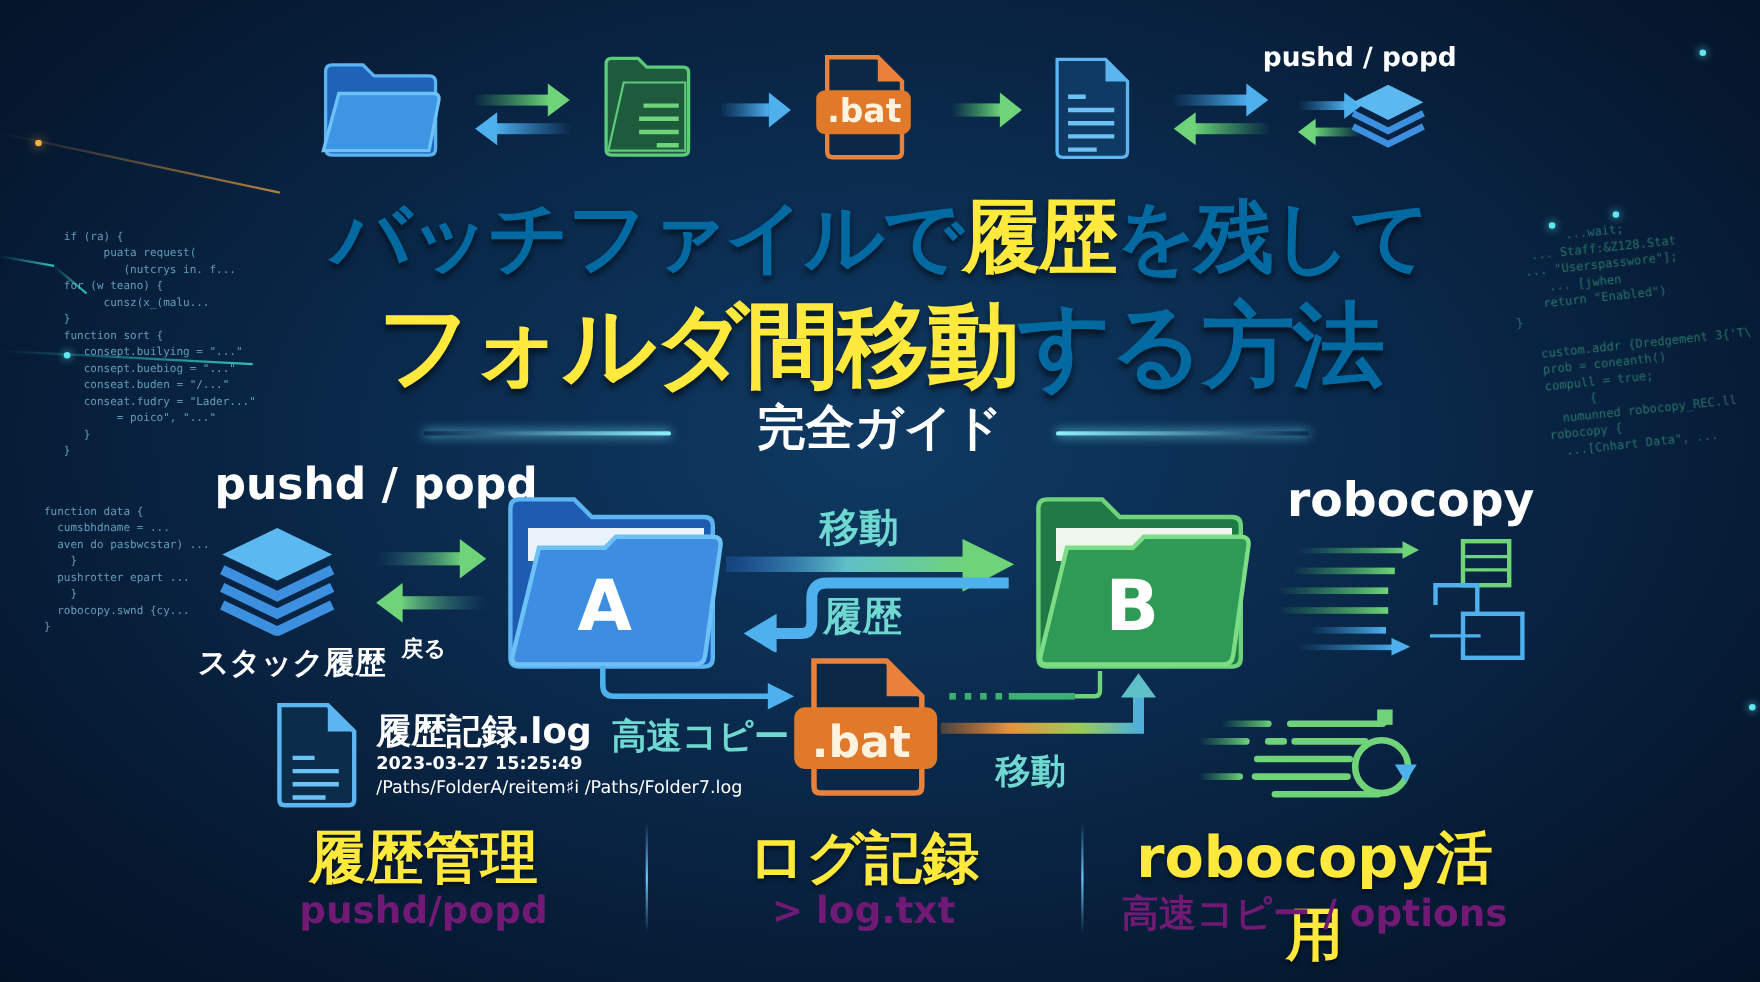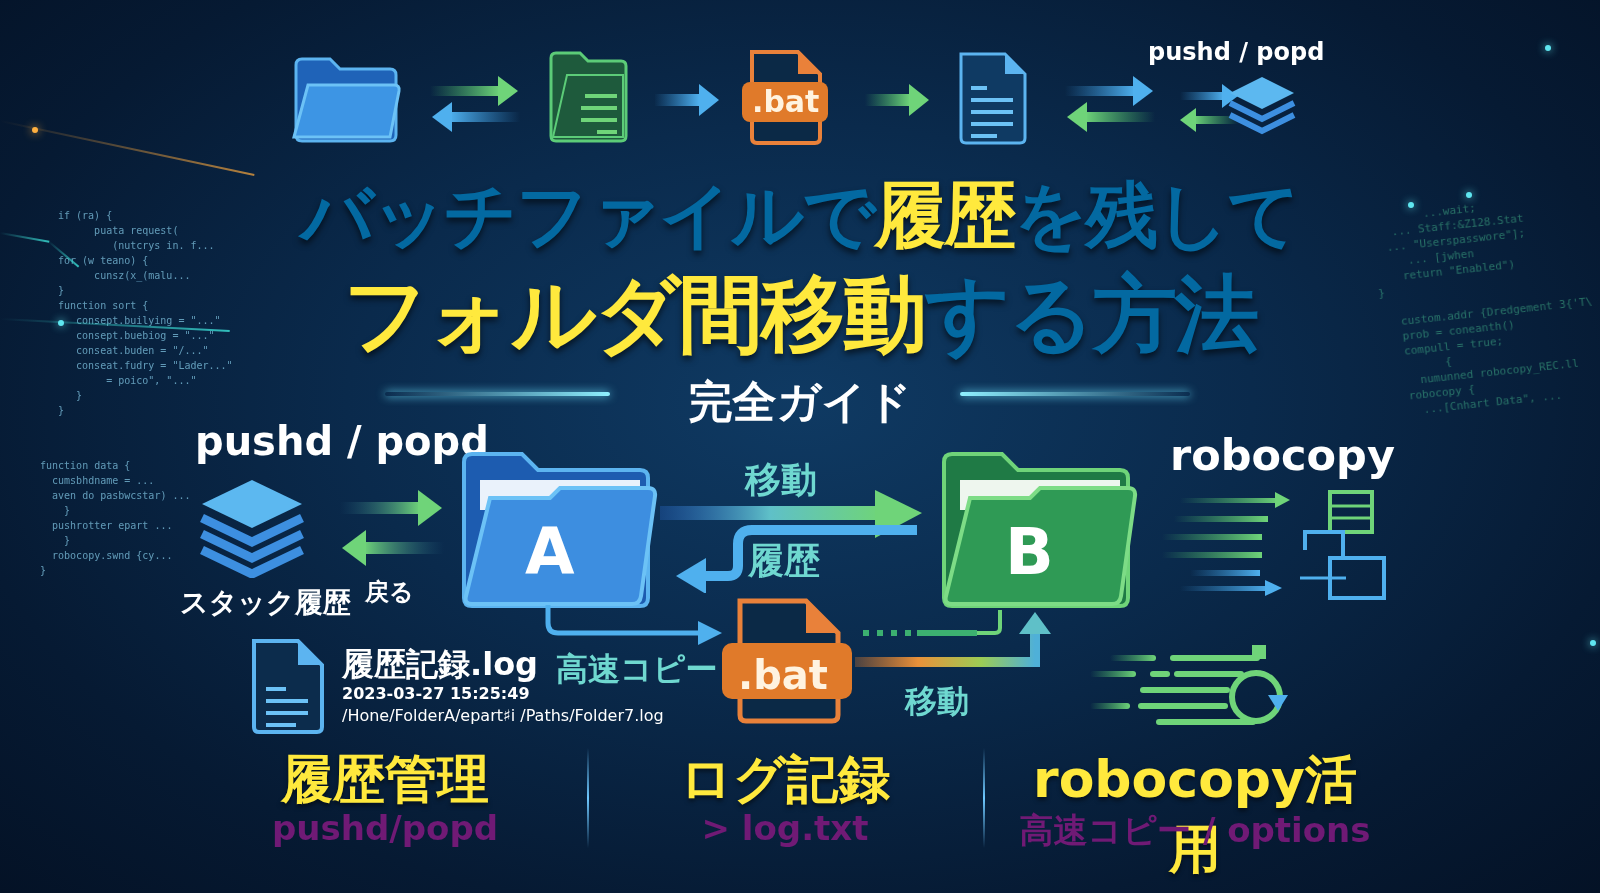--- a/index.html
+++ b/index.html
@@ -19,21 +19,21 @@
 
   .title1, .title2 {
     position:absolute; left:0; width:1600px; text-align:center; font-weight:bold;
     letter-spacing:-2px; text-shadow: 0 4px 6px rgba(0,0,0,.6);
   }
   .title1 { top:168px; font-size:72px; }
   .title2 { top:258px; font-size:84px; }
   .yellow { color:#ffe93d; }
   .white { color:#0369a1; }
   .subtitle-wrap { position:absolute; top:360px; left:0; width:1600px; height:60px; }
-  .subtitle { position:absolute; left:0; width:1600px; text-align:center; top:0; font-size:44px; font-weight:bold; color:#fff;margin-top:13px; }
+  .subtitle { position:absolute; left:0; width:1600px; text-align:center; top:0; font-size:44px; font-weight:bold; color:#fff; }
   .glow-line { position:absolute; top:32px; height:4px; border-radius:2px; background:linear-gradient(90deg, rgba(120,230,255,0), #8ff0ff); box-shadow:0 0 10px #6fe3ff; }
   .glow-line.r { background:linear-gradient(90deg, #8ff0ff, rgba(120,230,255,0)); }
 
   .label { position:absolute; font-weight:bold; white-space:nowrap; }
   .teal { color:#6fd8d0; }
   .ic { position:absolute; }
 
   .bottom-title { position:absolute; top:745px; font-size:52px; font-weight:bold; color:#ffe93d; text-align:center; text-shadow:0 3px 4px rgba(0,0,0,.5); }
   .bottom-sub { position:absolute; top:808px; font-size:34px; font-weight:bold; color:#701a75; text-align:center; }
   .divider { position:absolute; top:748px; width:2px; height:100px; background:linear-gradient(180deg, rgba(110,200,255,0), #6ec8ff, rgba(110,200,255,0)); }
@@ -192,21 +192,21 @@
   <linearGradient id="ga3" x1="1" x2="0">
         <stop offset="0" stop-color="#2a6a8a" stop-opacity="0"></stop>
         <stop offset="1" stop-color="#6fd479"></stop>
       </linearGradient>
     </defs>
   <rect x="0" y="12" width="80" height="12" fill="url(#ga2)"></rect>
     <polygon points="78,0 102,18 78,36" fill="#6fd479"></polygon>
   <rect x="24" y="52" width="80" height="12" fill="url(#ga3)"></rect>
     <polygon points="26,40 2,58 26,76" fill="#6fd479"></polygon>
 </svg>
-<div class="label" style="left:365px; top:576px; font-size:24px;">戻る</div>
+<div class="label" style="left:365px; top:576px; font-size:20px;">戻る</div>
 
 <svg class="ic" style="left:460px; top:450px;" width="200" height="160" viewBox="0 0 200 160">
   <path d="M4 12 q0-8 8-8 h50 l16 16 h102 q8 0 8 8 v120 q0 8-8 8 H12 q-8 0-8-8z" fill="#1d5cb0" stroke="#5cb4f0" stroke-width="4"></path>
   <rect x="20" y="30" width="160" height="30" fill="#eaf2fb"></rect>
   <path d="M30 48 h60 l10-10 h88 q8 0 7 8 l-14 100 q-1 8-9 8 H12 q-8 0-6-8z" fill="#3d8ee0" stroke="#6cc2f6" stroke-width="4"></path>
 </svg>
 <div class="label" style="left:525px; top:515px; font-size:64px;">A</div>
 
 <svg class="ic" style="left:660px; top:488px;" width="270" height="70" viewBox="0 0 270 70">
   <defs>
@@ -266,21 +266,21 @@
   <path d="M50 4 v24 h24z" fill="#5cb4f0"></path>
   <g stroke="#6cc2f6" stroke-width="4">
       <line x1="18" y1="52" x2="38" y2="52"></line>
       <line x1="18" y1="64" x2="60" y2="64"></line>
       <line x1="18" y1="76" x2="60" y2="76"></line>
       <line x1="18" y1="88" x2="48" y2="88"></line>
     </g>
 </svg>
 <div class="label" style="left:342px; top:643px; font-size:32px;">履歴記録.log</div>
 <div class="label" style="left:342px; top:684px; font-size:16px; font-weight:bold;">2023-03-27 15:25:49</div>
-<div class="label" style="left:342px; top:706px; font-size:16px; font-weight:normal;">/Hone/FolderA/epart♯i /Paths/Folder7.log</div>
+<div class="label" style="left:342px; top:706px; font-size:16px; font-weight:normal;">/Paths/FolderA/reitem♯i /Paths/Folder7.log</div>
 <div class="label teal" style="left:556px; top:648px; font-size:32px;">高速コピー</div>
 <svg class="ic" style="left:540px; top:605px;" width="185" height="45" viewBox="0 0 185 45">
   <path d="M8 0 v18 q0 10 10 10 H160" fill="none" stroke="#4fb0ee" stroke-width="5"></path>
   <polygon points="158,16 182,28 158,40" fill="#4fb0ee"></polygon>
 </svg>
 
 <svg class="ic" style="left:720px; top:595px;" width="135" height="130" viewBox="0 0 135 130">
   <path d="M20 6 h66 l32 32 v82 q0 6-6 6 H26 q-6 0-6-6z" fill="#0b2946" stroke="#e9813a" stroke-width="5"></path>
   <path d="M86 6 v32 h32z" fill="#e9813a"></path>
   <rect x="2" y="48" width="130" height="56" rx="10" fill="#e07a2a"></rect>

